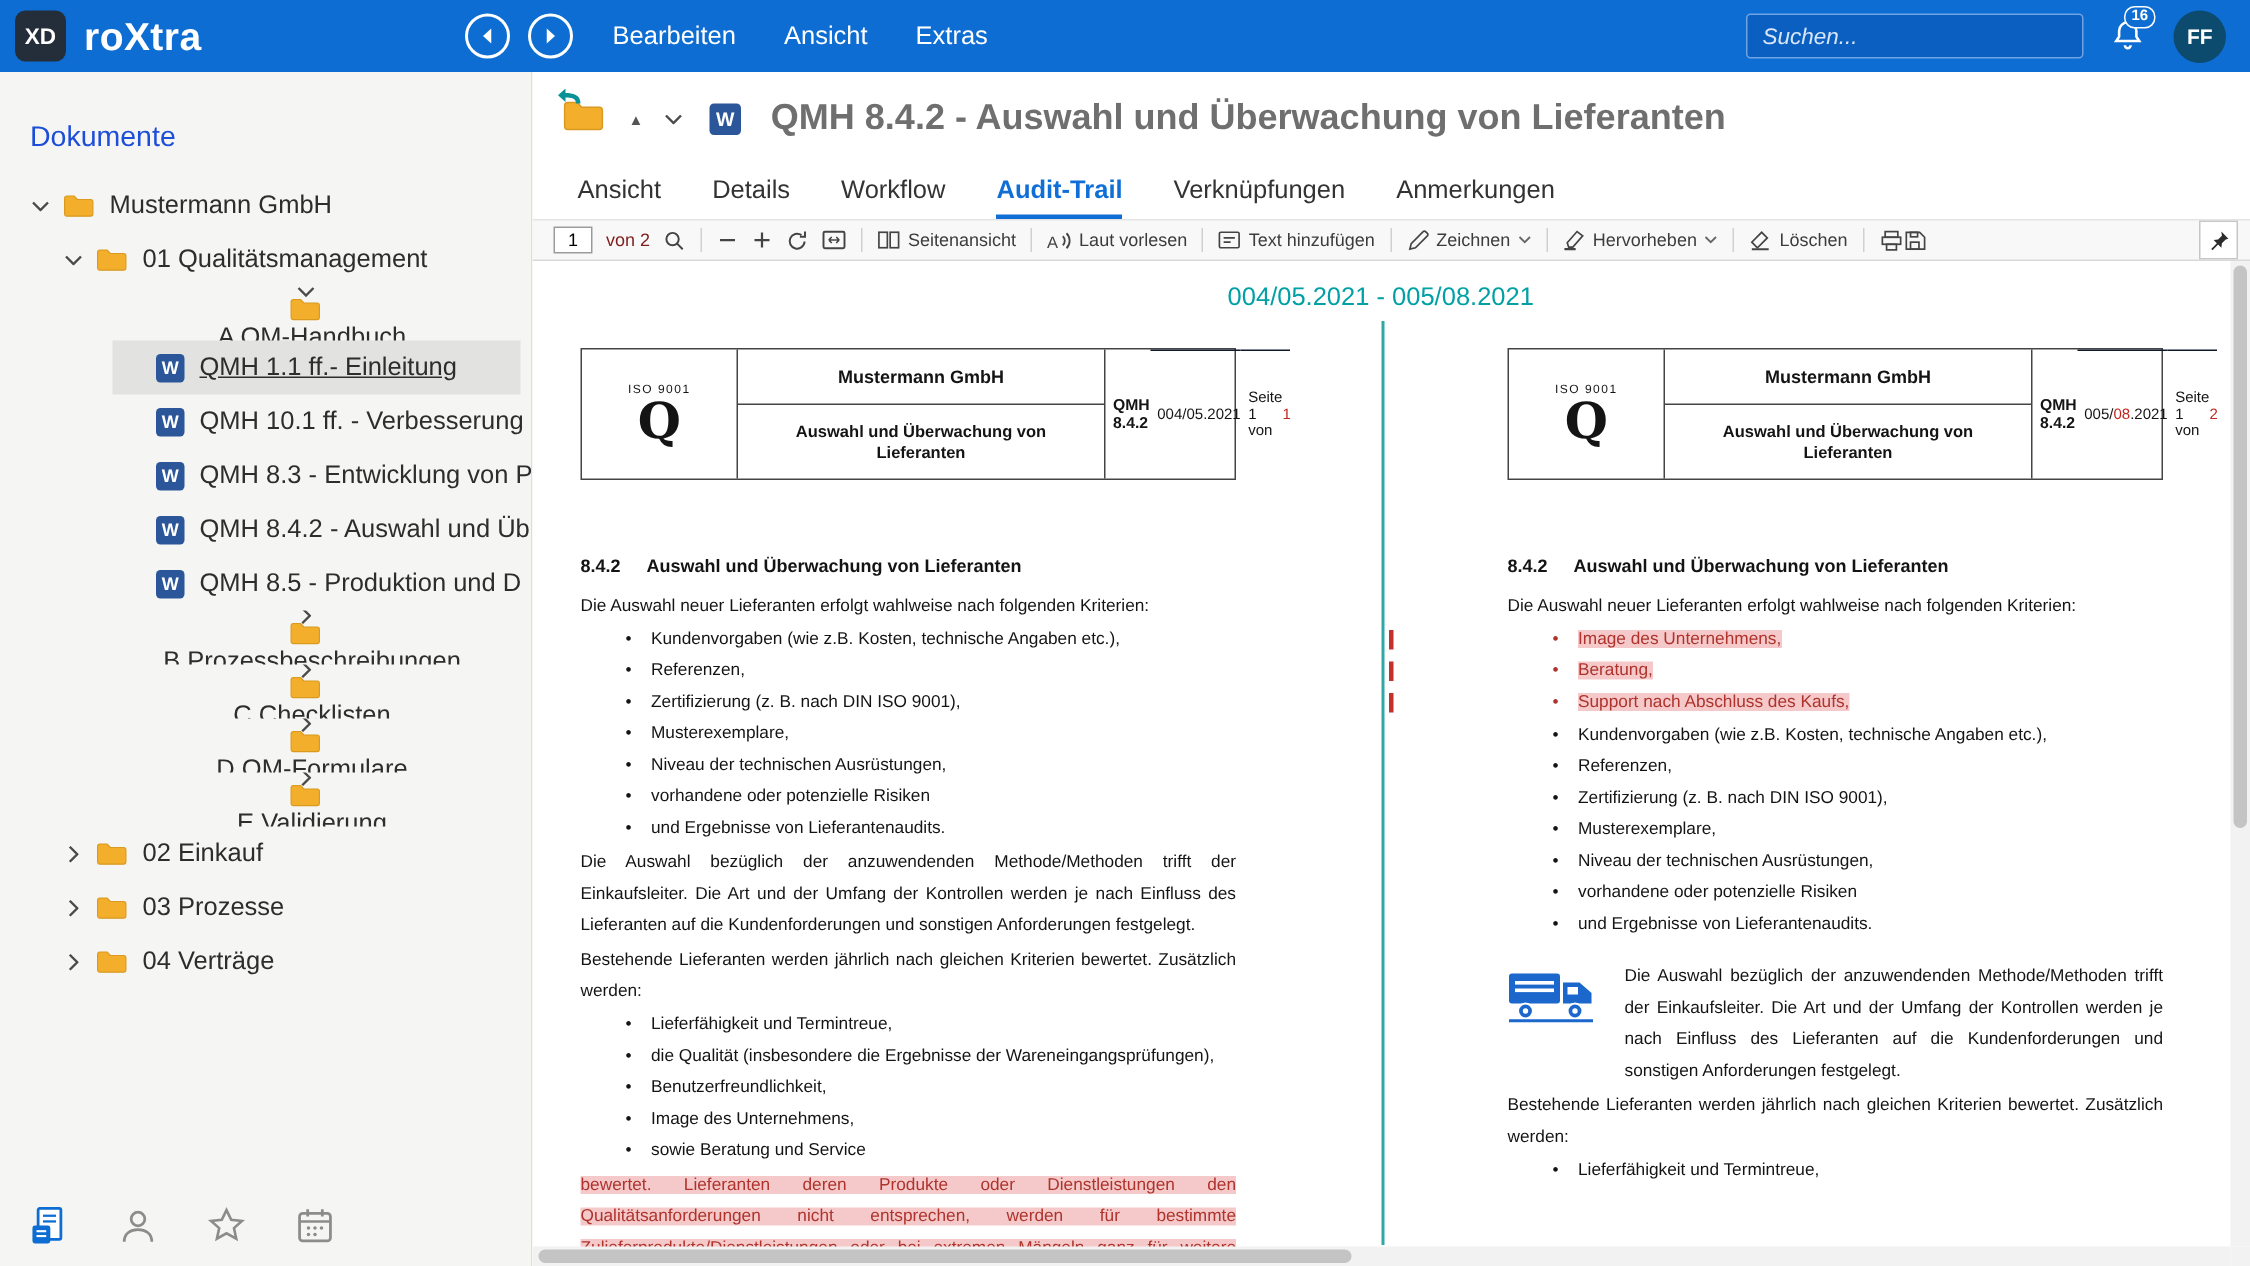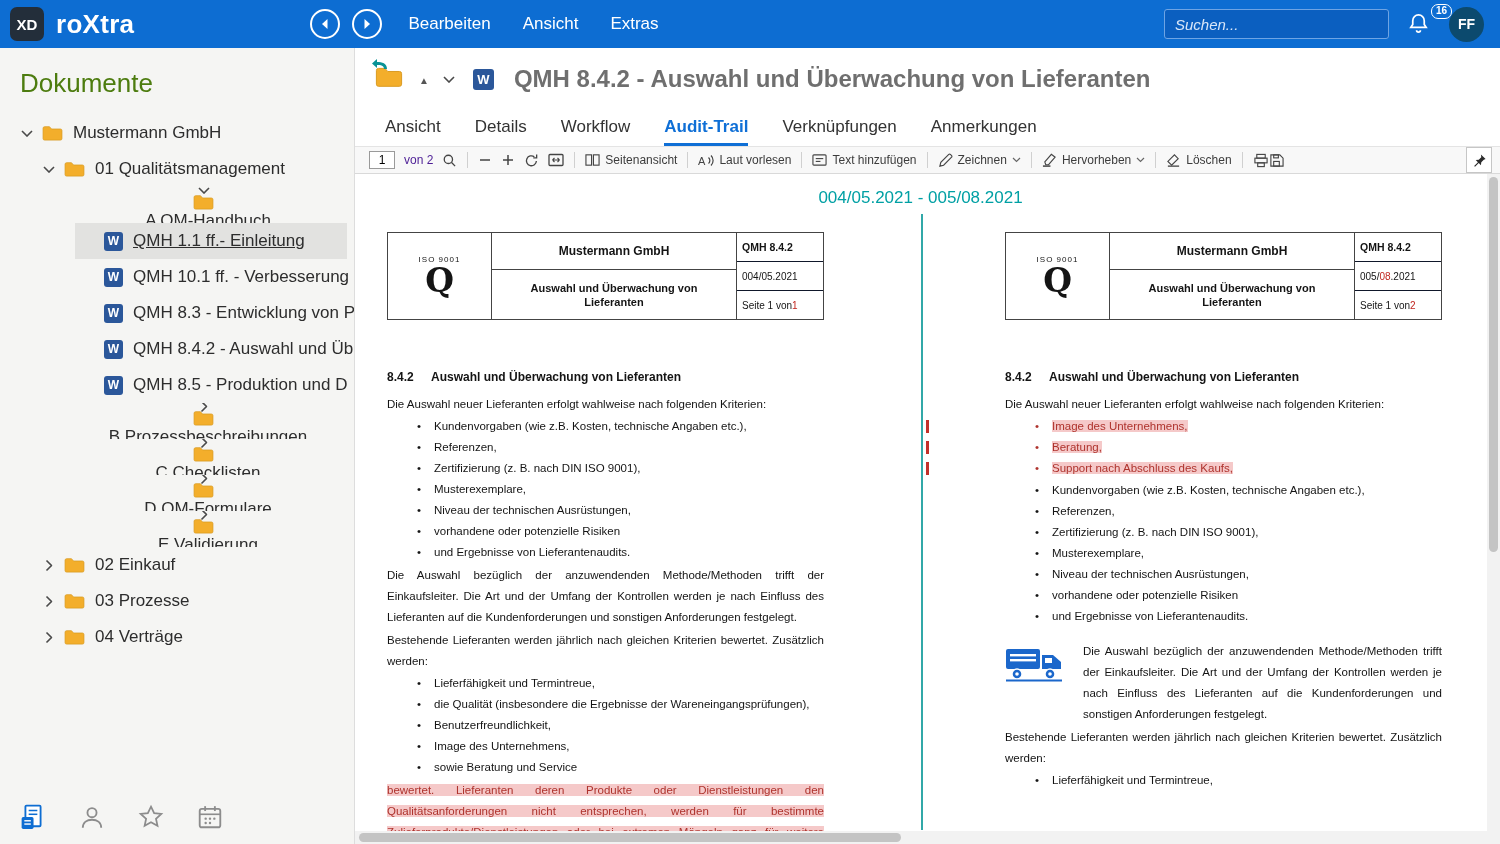--- a/index.html
+++ b/index.html
@@ -16,29 +16,29 @@
   .nav-btns { display:flex; gap:12px; margin-left:176px; }
   .nav-circle { width:30px; height:30px; border:2px solid #fff; border-radius:50%;
                 display:flex; align-items:center; justify-content:center; cursor:pointer; }
   .top-menu { display:flex; gap:32px; margin-left:26px; font-size:17px; }
   .top-menu span { cursor:pointer; }
   .top-right { margin-left:auto; display:flex; align-items:center; margin-right:16px; gap:18px; }
   .search-box { width:225px; height:30px; background:#0b5fc0; border:1px solid #6ea4e4; border-radius:3px;
                 color:#86efac; font-style:italic; font-size:15px; padding:0 10px; outline:none; }
   .search-box::placeholder { color:#d8e6f8; }
   .bell-wrap { position:relative; cursor:pointer; width:24px; height:24px; }
-  .badge { position:absolute; top:-8px; left:24px; background:#0d6dd2; border:1.5px solid #fff;
+  .badge { position:absolute; top:-8px; left:9px; background:#0d6dd2; border:1.5px solid #fff;
            border-radius:7px; font-size:10px; padding:0 4px; height:15px; line-height:12px; font-weight:bold; }
   .avatar { width:35px; height:35px; border-radius:50%; background:#0c4a6e; display:flex;
             align-items:center; justify-content:center; font-size:14px; font-weight:bold; cursor:pointer; }
 
   
   .sidebar { position:absolute; top:48px; left:0; width:355px; bottom:0; background:#f5f5f3;
              border-right:1px solid #ddd; overflow:hidden; }
-  .sidebar h1 { font-size:26px; color:#4d7c0f; font-weight:normal; padding:20px 0 16px 20px; }
+  .sidebar h1 { font-size:19px; color:#1d4ed8; font-weight:normal; padding:20px 0 16px 20px;margin-top:13px; }
   .tree-row { display:flex; align-items:center; height:36px; font-size:17px; color:#2d2d2d;
               cursor:pointer; white-space:nowrap; overflow:hidden; }
   .chev { width:14px; display:flex; justify-content:center; margin-right:8px; flex:none; cursor:pointer; }
   .chev.right svg { transform:rotate(-90deg); }
   .fold-ic { width:21px; height:17px; margin-right:10px; flex:none; }
   .word-ic { width:19px; height:19px; background:#2b579a; border-radius:3px; color:#fff; font-size:12px;
              font-weight:bold; display:flex; align-items:center; justify-content:center;
              margin-right:10px; flex:none; }
   .word-ic::before { content:"W"; }
   .lvl0 { padding-left:20px; }
@@ -65,21 +65,21 @@
   .tab { padding-bottom:9px; cursor:pointer; }
   .tab.active { color:#0f6fd6; border-bottom:3px solid #0f6fd6; padding-bottom:6px; font-weight:bold; }
 
   .pdf-toolbar { height:28px; background:#f8f8f8; border-top:1px solid #e4e4e4; border-bottom:1px solid #d9d9d9;
                  display:flex; align-items:center; font-size:12px; color:#3c3c3c; padding:0 8px 0 14px; }
   .tb-group { display:flex; align-items:center; gap:9px; }
   .sep { width:1px; height:16px; background:#d0d0d0; margin:0 10px; flex:none; }
   .tb-btn { display:flex; align-items:center; gap:5px; cursor:pointer; white-space:nowrap; }
   .page-input { width:26px; height:18px; border:1px solid #9a9a9a; background:#fff; text-align:center;
                 font-size:12px; outline:none; }
-  .muted { color:#4c1d95; }
+  .muted { color:#7f1d1d; }
   .pin-btn { margin-left:auto; width:26px; height:26px; border:1px solid #c6c6c6; background:#fff;
              display:flex; align-items:center; justify-content:center; cursor:pointer; flex:none; }
 
   
   .viewer { position:absolute; top:126px; left:0; right:0; bottom:0; background:#fff; overflow:hidden; }
   .compare-title { position:absolute; top:14px; left:0; right:14px; text-align:center; color:#00a0a4; font-size:17px; }
   .divider { position:absolute; left:566px; top:40px; bottom:14px; width:2px; background:#31a8a8; }
   .page { position:absolute; top:58px; width:545px; color:#141414; }
   .page-l { left:20px; }
   .page-r { left:572px; }
@@ -90,21 +90,21 @@
   .doc-head { display:flex; border:1px solid #444; height:88px; font-size:10px; background:#fff; }
   .dh-logo { width:104px; border-right:1px solid #444; display:flex; flex-direction:column;
              align-items:center; justify-content:center; }
   .dh-iso { font-size:8px; letter-spacing:1px; }
   .dh-q { font-family:"DejaVu Serif", serif; font-size:33px; font-weight:bold; line-height:1; }
   .dh-mid { flex:1; display:flex; flex-direction:column; border-right:1px solid #444; }
   .dh-company { height:37px; display:flex; align-items:center; justify-content:center; font-weight:bold;
                 font-size:12px; border-bottom:1px solid #444; }
   .dh-title { flex:1; display:flex; align-items:center; justify-content:center; text-align:center;
               font-weight:bold; font-size:11px; padding:0 14px; line-height:14px; }
-  .dh-right { width:86px; display:flex; flex-direction:column; }
+  .dh-right { width:86px; display:flex; flex-direction:row; }
   .dh-cell { flex:1; display:flex; align-items:center; padding-left:5px; }
   .dh-cell + .dh-cell { border-top:1px solid #0f172a; }
   .dh-id { font-weight:bold; font-size:10.5px; }
 
   .doc-h2 { margin-top:50px; font-size:12px; font-weight:bold; display:flex; }
   .doc-h2 .num { width:44px; flex:none; }
   .doc-par { font-size:11.5px; line-height:21px; text-align:justify; margin-top:2px; }
   .intro { margin-top:10px; text-align:left; }
   ul.bullets { list-style:none; margin:1px 0 0 30px; }
   ul.bullets li { position:relative; padding-left:17px; line-height:21px; font-size:11.5px; }

